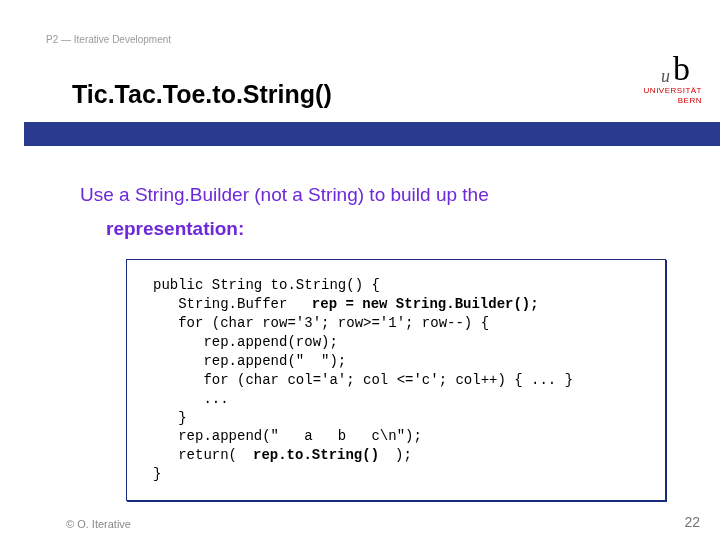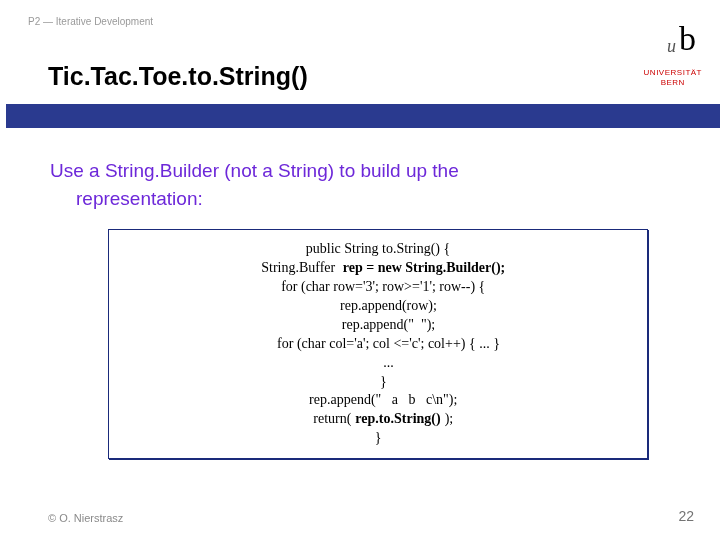--- a/index.html
+++ b/index.html
@@ -1,15 +1,15 @@
 <!DOCTYPE html>
 <html><head>
 <meta charset="utf-8">
 <style>
-  * { margin: 2px; padding: 0; box-sizing: border-box; }
+  * { margin: 8px; padding: 0; box-sizing: border-box; }
   body {
     width: 720px;
     height: 540px;
     background: #fff;
     font-family: Arial, Helvetica, sans-serif;
     position: relative;
     overflow: hidden;
   }
   .top-label {
     position: absolute;
@@ -74,51 +74,50 @@
     right: 4px;
     top: -2px;
   }
   .uni-text {
     position: absolute;
     top: 62px;
     right: 18px;
     font-size: 8px;
     color: #cc0000;
     line-height: 1.3;
-    text-align: center;
+    text-align: right;
     letter-spacing: 0.5px;
     z-index: 0;
   }
   .body-text {
     position: absolute;
     top: 150px;
     left: 40px;
     right: 40px;
   }
   .lead {
     font-size: 19px;
     color: #6d28d9;
     line-height: 1.35;
   }
-  .lead .indent { padding-left: 26px; display: block; }
+  .lead .indent { padding-left: 26px; display: block; font-weight: bold; }
   .code-box {
     margin-top: 18px;
     margin-left: 62px;
     width: 540px;
     border: 1.5px solid #1a2a7a;
     padding: 8px 10px 8px 10px;
     box-shadow: 1px 1px 0 #1a2a7a;
   }
   .code-box pre {
-    font-family: Liberation Serif, serif;
+    font-family: Liberation Mono, monospace;
     font-size: 14px;
     line-height: 1.35;
     white-space: pre;
     color: #000;
-    text-align: center;
   }
   .code-box pre b { font-weight: bold; }
   .footer-left {
     position: absolute;
     bottom: 18px;
     left: 42px;
     font-size: 11px;
     color: #8a8a8a;
   }
   .footer-right {
@@ -165,14 +164,14 @@
 <span>      rep.append("  ");</span>
 <span>      for (char col='a'; col &lt;='c'; col++) { ... }</span>
 <span>      ...</span>
 <span>   }</span>
 <span>   rep.append("   a   b   c\n");</span>
 <span>   return(</span><b>rep.to.String()</b><span>);</span>
 <span>}</span></pre>
   </div>
 </div>
 
-<div class="footer-left">© O. Nierstrasz</div>
+<div class="footer-left">© O. Iterative</div>
 <div class="footer-right">22</div>
 
 </body></html>

